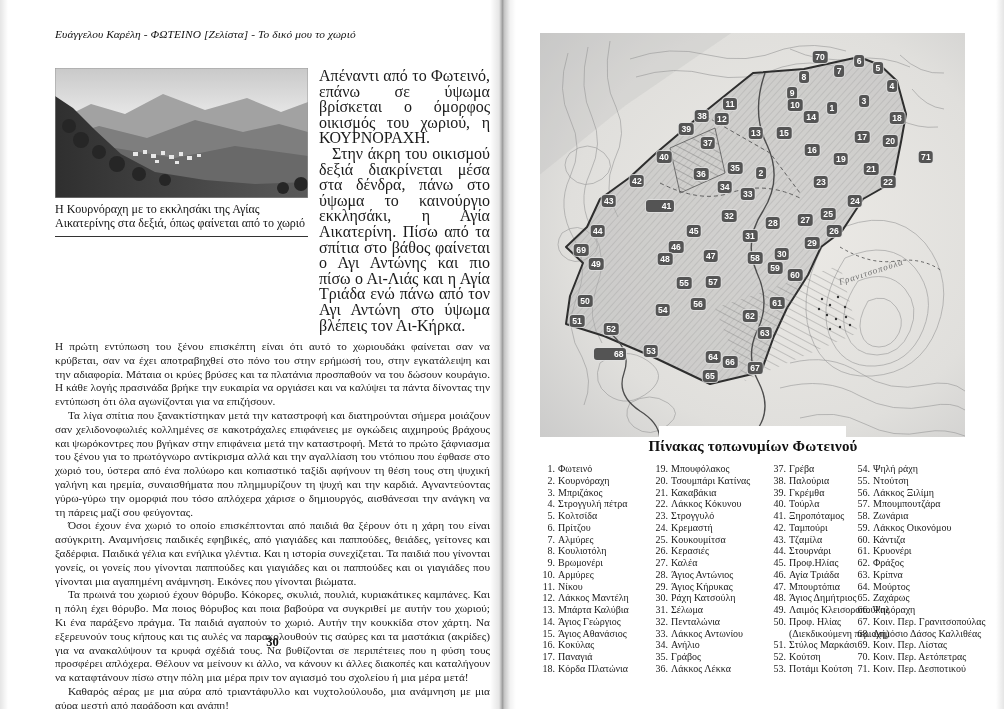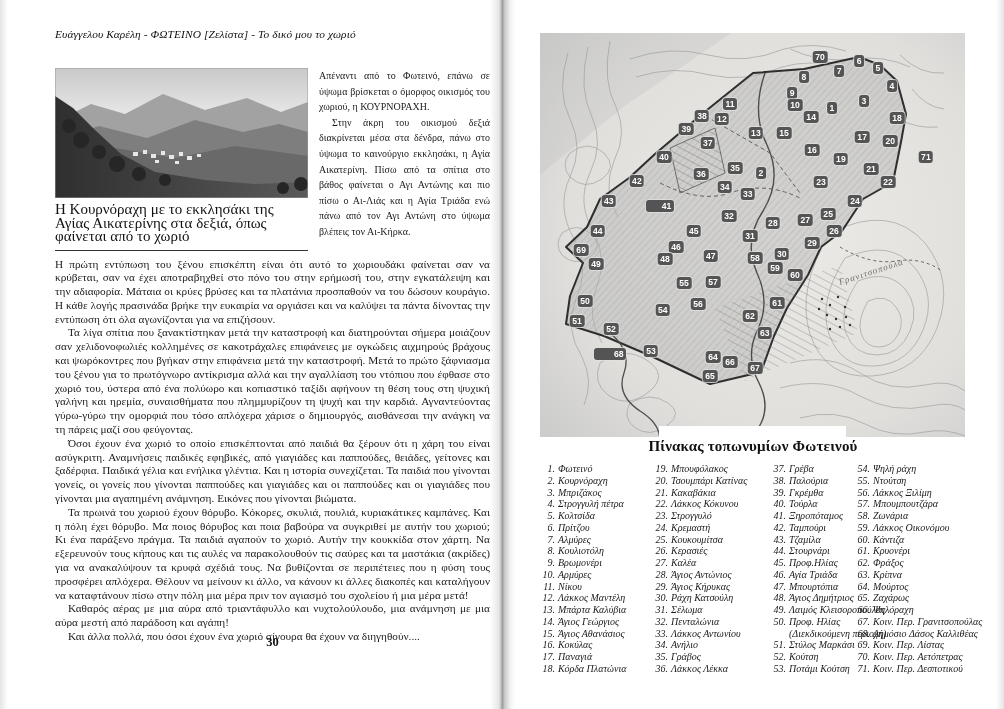--- a/index.html
+++ b/index.html
@@ -25,24 +25,24 @@
     position:absolute;left:55px;top:28px;width:435px;
     font-style:italic;font-size:11.4px;letter-spacing:.1px;color:#111;
   }
   .article{position:absolute;left:55px;top:68px;width:435px;}
   .top-section{display:flex;align-items:flex-start;}
   .photo-block{width:264px;flex:0 0 264px;}
   .photo{
     width:253px;height:130px;display:block;background:#cfcfcf;
   }
   .caption{
-    width:253px;margin-top:5px;font-size:15px;line-height:13.5px;color:#111;
+    width:253px;margin-top:5px;font-size:12px;line-height:13.5px;color:#111;
   }
   .caption-rule{width:253px;border:none;border-top:1.2px solid #333;margin:6px 0 0 0;}
-  .intro{flex:1;font-size:10px;line-height:15.6px;text-align:justify;}
+  .intro{flex:1;font-size:16px;line-height:15.6px;text-align:justify;}
   .intro p{margin:0;}
   .intro p + p{text-indent:13px;}
   .body-text{margin-top:7px;font-size:11.25px;line-height:13.8px;text-align:justify;}
   .body-text p{margin:0;text-indent:13px;}
   .body-text p:first-child{text-indent:0;}
   .page-number{
     position:absolute;left:55px;bottom:31px;width:435px;text-align:center;
     font-weight:bold;font-size:12.5px;color:#111;
   }
 
@@ -62,21 +62,21 @@
     letter-spacing:0;white-space:nowrap;z-index:3;
   }
   .map-title-notch{
     position:absolute;left:28%;bottom:0;width:44%;height:11px;background:#fff;z-index:4;
   }
   .map-title{
     position:absolute;left:0;top:438px;width:100%;text-align:center;
     font-weight:bold;font-size:15px;color:#111;letter-spacing:.2px;
   }
   .topo-columns{position:absolute;left:0;top:463px;width:502px;height:230px;font-size:10px;}
-  .topo-col{position:absolute;top:0;white-space:nowrap;font-style:italic;}
+  .topo-col{position:absolute;top:0;white-space:nowrap;}
   .col-1{left:33px;}
   .col-2{left:146px;}
   .col-3{left:264px;}
   .col-4{left:348px;}
   .topo-item{line-height:11.75px;}
   .topo-num{display:inline-block;width:20px;text-align:right;margin-right:3px;}
   .topo-name{letter-spacing:0;}
   .topo-note{line-height:11.75px;margin-left:23px;}
 </style>
 </head>

